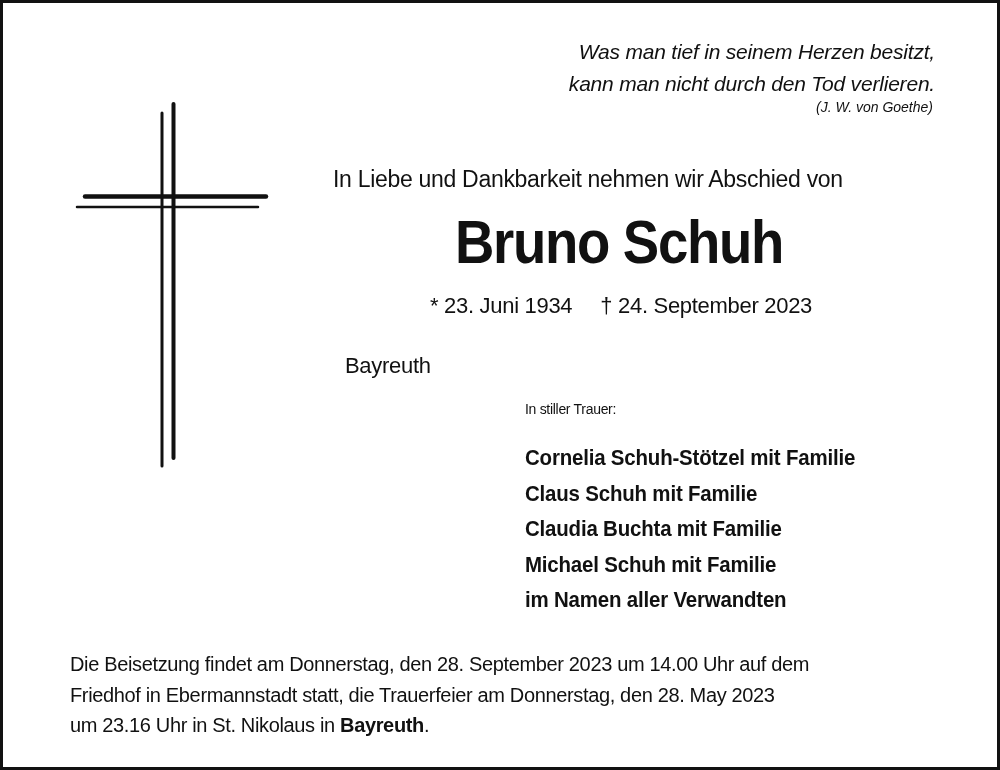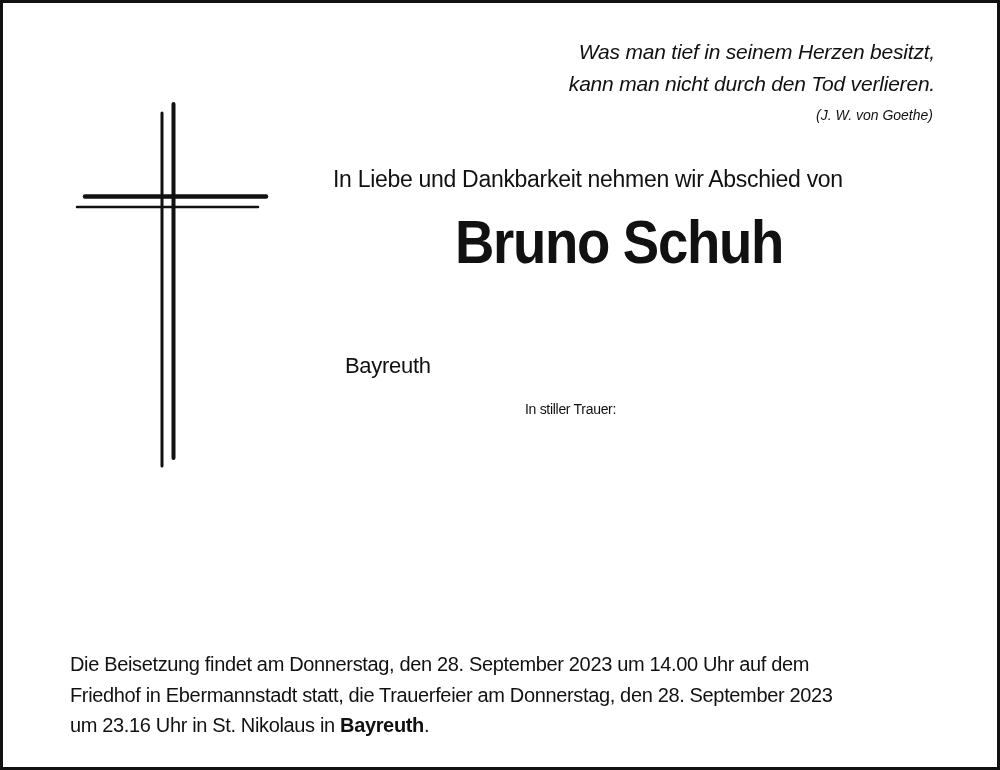--- a/index.html
+++ b/index.html
@@ -18,21 +18,21 @@
       color: #111111;
       white-space: nowrap;
       margin: 0;
     }
     .quote {
       right: 62px; text-align: right;
       font-style: italic; font-size: 21px; line-height: 32px;
       letter-spacing: -0.2px;
     }
     .quote-author {
-      right: 64px; top: 104px;
+      right: 64px; top: 96px;
       font-style: italic; font-size: 14px;
     }
     .intro { left: 330px; top: 163px; font-size: 23px; letter-spacing: -0.3px; }
     .name {
       left: 452px; top: 203px;
       font-size: 62px; font-weight: bold; letter-spacing: -1.5px;
       transform: scaleX(0.88); transform-origin: left top;
     }
     .dates { left: 427px; top: 290px; font-size: 22px; letter-spacing: -0.3px; }
     .dates .gap { display: inline-block; width: 28px; }
@@ -67,25 +67,35 @@
   </svg>
 
   <div class="txt quote" style="top:33px;">Was man tief in seinem Herzen besitzt,</div>
   <div class="txt quote" style="top:65px;margin-left:12px;">kann man nicht durch den Tod verlieren.</div>
   <div class="txt quote-author">(J. W. von Goethe)</div>
 
   <div class="txt intro">In Liebe und Dankbarkeit nehmen wir Abschied von</div>
 
   <div class="txt name">Bruno Schuh</div>
 
+  <div class="txt dates">
+    <span>* 23. Juni 1934</span><span class="gap"></span><span>† 24. September 2023</span>
+  </div>
 
   <div class="txt place">Bayreuth</div>
 
   <div class="txt mourning-label">In stiller Trauer:</div>
 
+  <div class="txt mourners">
+    <div class="mourner">Cornelia Schuh-Stötzel mit Familie</div>
+    <div class="mourner">Claus Schuh mit Familie</div>
+    <div class="mourner">Claudia Buchta mit Familie</div>
+    <div class="mourner">Michael Schuh mit Familie</div>
+    <div class="mourner">im Namen aller Verwandten</div>
+  </div>
 
   <div class="txt funeral">
     <div>Die Beisetzung findet am Donnerstag, den 28. September 2023 um 14.00 Uhr auf dem</div>
-    <div>Friedhof in Ebermannstadt statt, die Trauerfeier am Donnerstag, den 28. September 2023</div>
+    <div>Friedhof in Ebermannstadt statt, die Trauerfeier am Donnerstag, den 28. May 2023</div>
     <div><span>um 23.16 Uhr in St. Nikolaus in </span><b>Bayreuth</b><span>.</span></div>
   </div>
 
 </div>
 
 </body></html>

